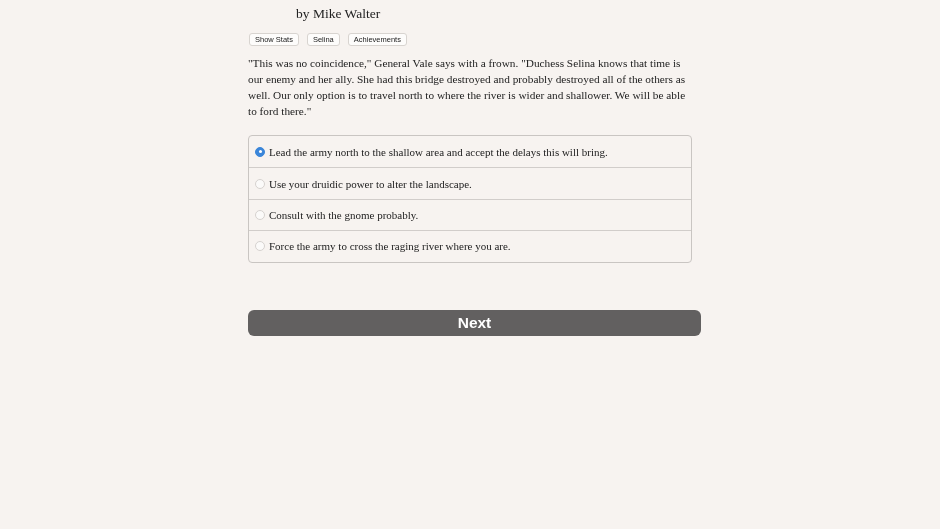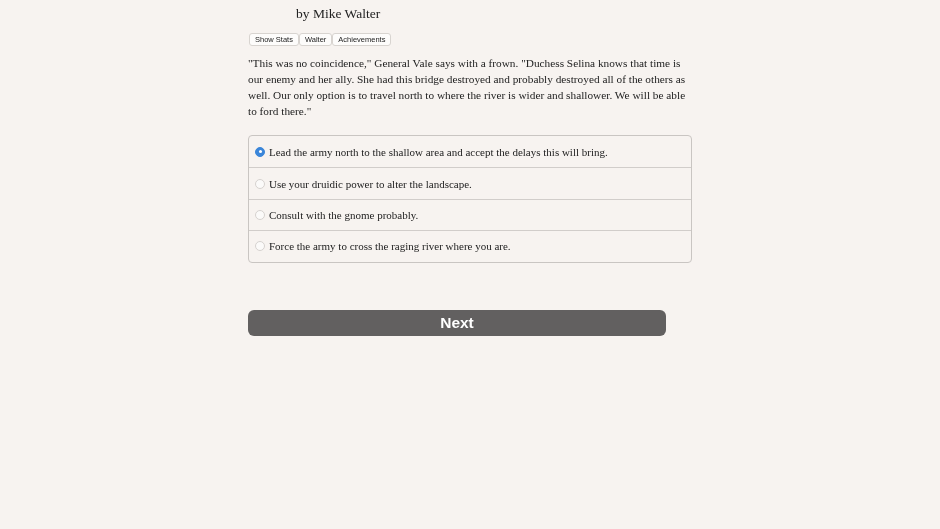--- a/index.html
+++ b/index.html
@@ -28,20 +28,21 @@
       font-size: 13.5px;
       color: #222;
       white-space: nowrap;
       padding-left: 48px;
     }
     .toolbar {
       position: absolute;
       top: 33px;
       left: 1px;
       display: flex;
+      gap: 8px;
     }
     .tbtn {
       font-family: "Liberation Sans", "DejaVu Sans", sans-serif;
       font-size: 7.5px;
       color: #222;
       background: #fdfcfb;
       border: 1px solid #d8d4d0;
       border-radius: 3px;
       padding: 1px 5px;
       height: 13px;
@@ -103,21 +104,21 @@
     .choice-label {
       font-family: Liberation Serif, serif;
       font-size: 11px;
       color: #222;
       white-space: nowrap;
     }
     .next {
       position: absolute;
       top: 310px;
       left: 0;
-      width: 418px;
+      width: 453px;
       height: 26px;
       background: #626060;
       border-radius: 6px;
       color: #fff;
       font-family: "Liberation Sans", "DejaVu Sans", sans-serif;
       font-weight: bold;
       font-size: 15.5px;
       text-align: center;
       line-height: 26px;
       cursor: pointer;
@@ -125,21 +126,21 @@
     }
   </style>
 </head>
 <body>
 
 <div class="container">
   <div class="author">by Mike Walter</div>
 
   <div class="toolbar">
     <button class="tbtn">Show Stats</button>
-    <button class="tbtn">Walter</button>
+    <button class="tbtn">Selina</button>
     <button class="tbtn">Achievements</button>
   </div>
 
   <p class="passage">"This was no coincidence," General Vale says with a frown. "Duchess Selina knows that time is our enemy and her ally. She had this bridge destroyed and probably destroyed all of the others as well. Our only option is to travel north to where the river is wider and shallower. We will be able to ford there."</p>
 
   <div class="choices">
     <div class="choice">
       <span class="radio checked"></span>
       <span class="choice-label">Lead the army north to the shallow area and accept the delays this will bring.</span>
     </div>

